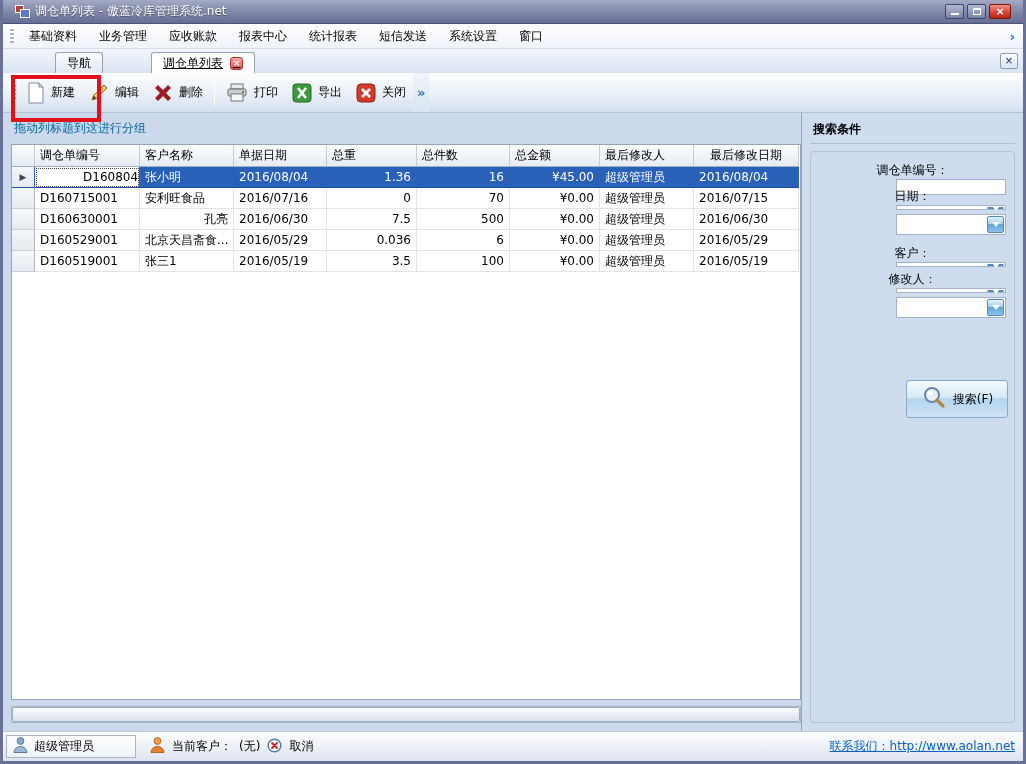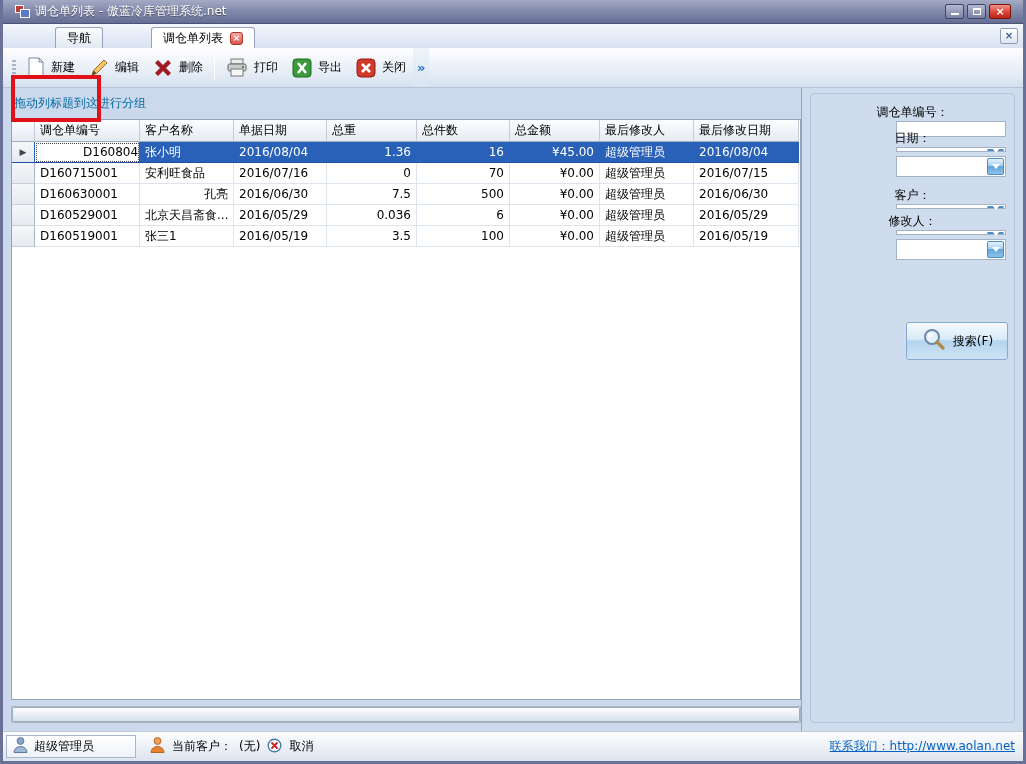--- a/index.html
+++ b/index.html
@@ -33,21 +33,21 @@
            background:repeating-linear-gradient(to bottom,#aab4c6 0 2px,transparent 2px 4px); }
   .menu-item { padding:0 11px; line-height:24px; cursor:default; }
   .menu-chevron { margin-left:auto; color:#2f6fc1; font-weight:bold; font-size:13px; padding:0 5px; }
 
   
   .tabstrip { height:24px; flex:0 0 24px; display:flex; align-items:flex-end; padding:2px 26px 0 7px;
               background:linear-gradient(#f3f7fc,#d8e2f1); position:relative; }
   .tab { height:21px; line-height:19px; padding:0 11px; margin-right:3px; border:1px solid #95a3bb;
          border-bottom:none; border-radius:3px 3px 0 0; background:linear-gradient(#fafbfd,#e2e9f3);
          display:flex; align-items:center; cursor:default;margin-left:45px; }
-  .tab.active { background:#fff; gap:7px; }
+  .tab.active { background:#fff; gap:7px;text-decoration:underline; }
   .tab-close-badge { width:13px; height:13px; border-radius:3px; border:1px solid #b03328;
                      background:linear-gradient(#f4a7a2,#dd564b); color:#fff; font-size:9px; line-height:11px;
                      text-align:center; font-weight:bold; }
   .tabstrip-close { position:absolute; right:5px; top:4px; width:18px; height:16px; border:1px solid #8e9cb4;
                     border-radius:2px; background:linear-gradient(#ffffff,#dde5f0); color:#3e5a8c;
                     text-align:center; line-height:14px; font-size:10px; font-weight:bold; }
 
   
   .toolbar { height:40px; flex:0 0 40px; display:flex; align-items:center; padding:0 5px;
              background:linear-gradient(#fefefe,#e3ebf5 70%,#d5e0ee); border-bottom:1px solid #b6c3d6; }
@@ -126,20 +126,32 @@
       <div class="wbtn">
           <span class="bar"></span>
         </div>
       <div class="wbtn">
           <span class="box"></span>
         </div>
       <div class="wbtn close">×</div>
     </div>
   </div>
 
+  <div class="menubar">
+    <div class="vgrip"></div>
+    <span class="menu-item">基础资料</span>
+    <span class="menu-item">业务管理</span>
+    <span class="menu-item">应收账款</span>
+    <span class="menu-item">报表中心</span>
+    <span class="menu-item">统计报表</span>
+    <span class="menu-item">短信发送</span>
+    <span class="menu-item">系统设置</span>
+    <span class="menu-item">窗口</span>
+    <span class="menu-chevron">›</span>
+  </div>
 
   <div class="tabstrip">
     <div class="tab">
       <span>导航</span>
     </div>
     <div class="tab active">
       <span>调仓单列表</span>
       <span class="tab-close-badge">×</span>
     </div>
     <div class="tabstrip-close">×</div>
@@ -223,21 +235,21 @@
       <div class="grid">
         <div class="grid-header grow" id="grid-header">
             <div class="gcell ind" style="width: 23px; flex: 0 0 23px;"></div>
             <div class="gcell" style="width: 105px; flex: 0 0 105px;">调仓单编号</div>
             <div class="gcell" style="width: 94px; flex: 0 0 94px;">客户名称</div>
             <div class="gcell" style="width: 93px; flex: 0 0 93px;">单据日期</div>
             <div class="gcell" style="width: 90px; flex: 0 0 90px;">总重</div>
             <div class="gcell" style="width: 93px; flex: 0 0 93px;">总件数</div>
             <div class="gcell" style="width: 90px; flex: 0 0 90px;">总金额</div>
             <div class="gcell" style="width: 94px; flex: 0 0 94px;">最后修改人</div>
-            <div class="gcell" style="width: 105px; flex: 0 0 105px;">最后修改日期</div>
+            <div class="gcell" style="width: 105px; flex: 0 0 105px; text-align: center;">最后修改日期</div>
           </div>
         <div class="grid-body" id="grid-body" style="flex:1">
             <div class="grow selected">
               <div class="gcell ind" style="width: 23px; flex: 0 0 23px;">▶</div>
               <div class="gcell focus-cell" style="width: 105px; flex: 0 0 105px; text-align: right; padding-left: 48px;">D160804001</div>
               <div class="gcell" style="width: 94px; flex: 0 0 94px; text-align: left;">张小明</div>
               <div class="gcell" style="width: 93px; flex: 0 0 93px; text-align: left;">2016/08/04</div>
               <div class="gcell" style="width: 90px; flex: 0 0 90px; text-align: right;">1.36</div>
               <div class="gcell" style="width: 93px; flex: 0 0 93px; text-align: right;">16</div>
               <div class="gcell" style="width: 90px; flex: 0 0 90px; text-align: right;">¥45.00</div>
@@ -289,20 +301,21 @@
               <div class="gcell" style="width: 105px; flex: 0 0 105px; text-align: left;">2016/05/19</div>
             </div>
           </div>
       </div>
       <div class="hscrollbar">
           <div class="hthumb"></div>
         </div>
     </div>
 
     <div class="right-panel">
+      <div class="panel-title">搜索条件</div>
       <div class="groupbox">
 
         <div class="field-row">
           <span class="field-label">调仓单编号：</span>
           <input class="text-input" style="">
         </div>
 
         <div class="field-row">
           <span class="field-label">日期：</span>
           <div class="combo">

